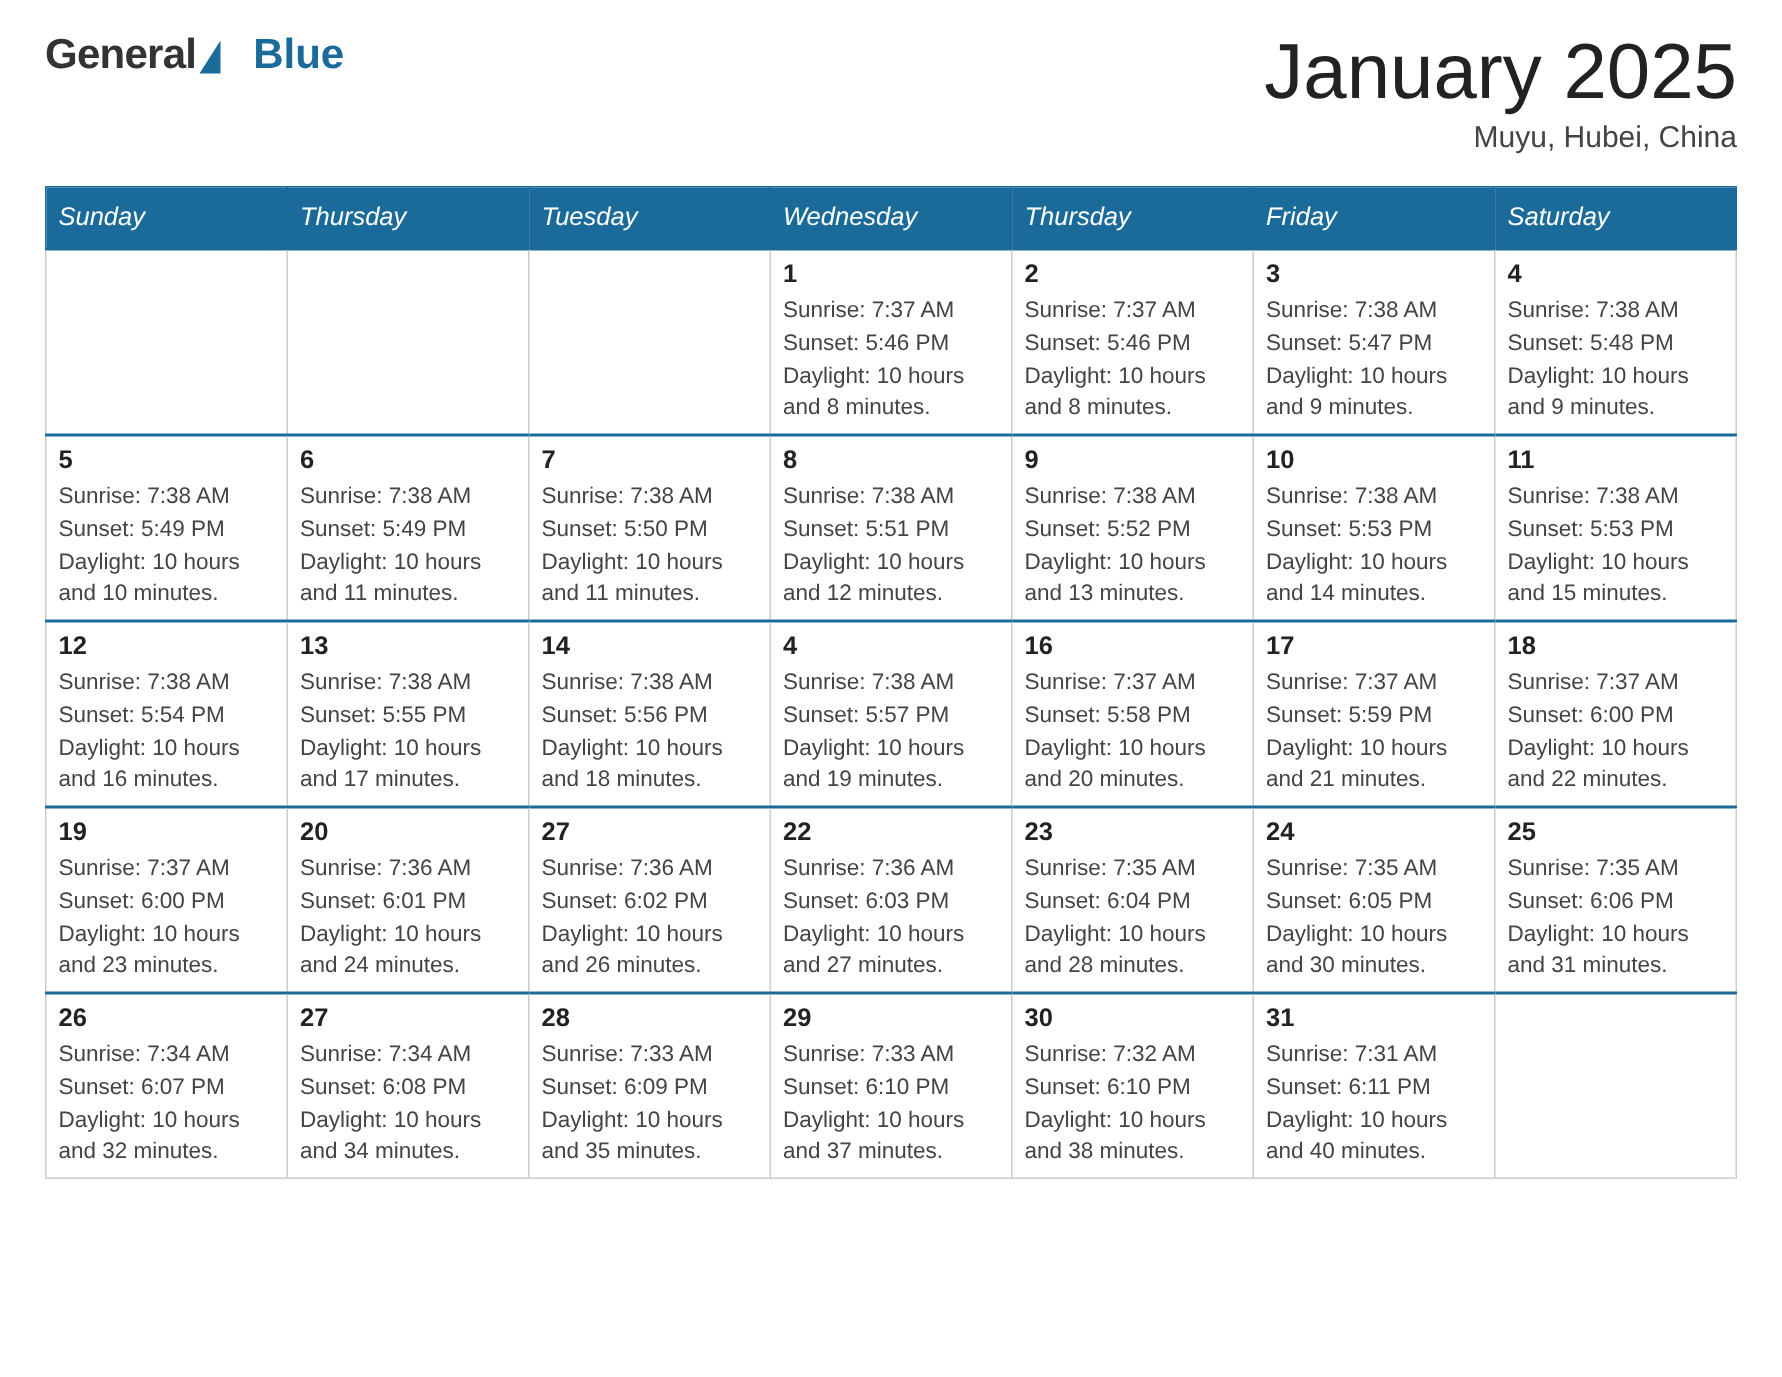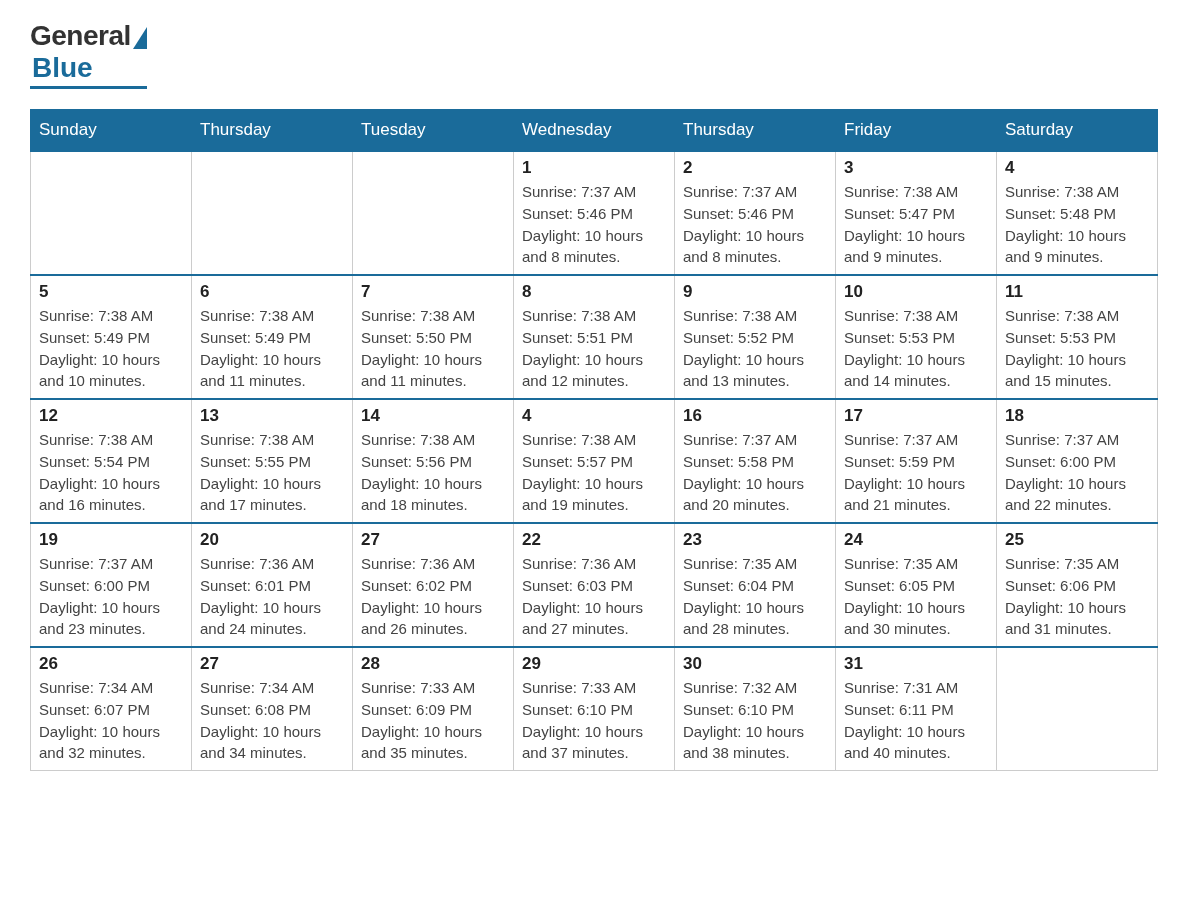--- a/index.html
+++ b/index.html
@@ -11,22 +11,22 @@
       padding: 20px 30px;
     }
     .header {
       display: flex;
       justify-content: space-between;
       align-items: flex-start;
       margin-bottom: 20px;
     }
     .logo {
       display: flex;
-      flex-direction: column;
       align-items: flex-start;
+      gap: 20px;
     }
     .logo-top {
       display: flex;
       align-items: center;
     }
     .logo-general {
       font-size: 28px;
       font-weight: bold;
       color: #333;
       letter-spacing: -0.5px;
@@ -72,20 +72,21 @@
       table-layout: fixed;
     }
     .calendar thead th {
       background: #1a6b9a;
       color: #fff;
       font-size: 17px;
       font-weight: normal;
       padding: 10px 8px;
       text-align: left;
       border: 1px solid #1a6b9a;
+      font-style: italic;
     }
     .calendar tbody td {
       vertical-align: top;
       border: 1px solid #ccc;
       padding: 6px 8px;
       height: 110px;
       font-size: 13px;
       color: #333;
       background: #fff;
     }
@@ -116,20 +117,22 @@
     <div class="logo-top">
       <span class="logo-general">General</span>
       <span class="logo-triangle"></span>
     </div>
     <div style="display:flex;align-items:center;justify-content:center;">
       <span class="logo-blue">Blue</span>
     </div>
     <div class="logo-underline"></div>
   </div>
   <div class="title-block">
+    <div class="month-title">January 2025</div>
+    <div class="location">Muyu, Hubei, China</div>
   </div>
 </div>
 
 <table class="calendar">
   <thead>
     <tr id="header-row">
         <th>Sunday</th>
         <th>Thursday</th>
         <th>Tuesday</th>
         <th>Wednesday</th>

